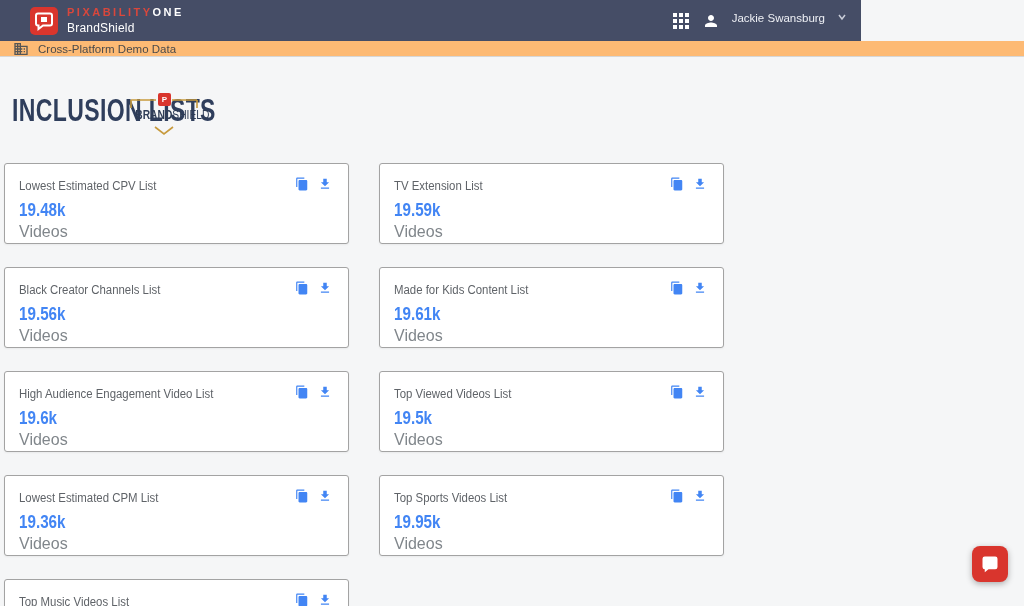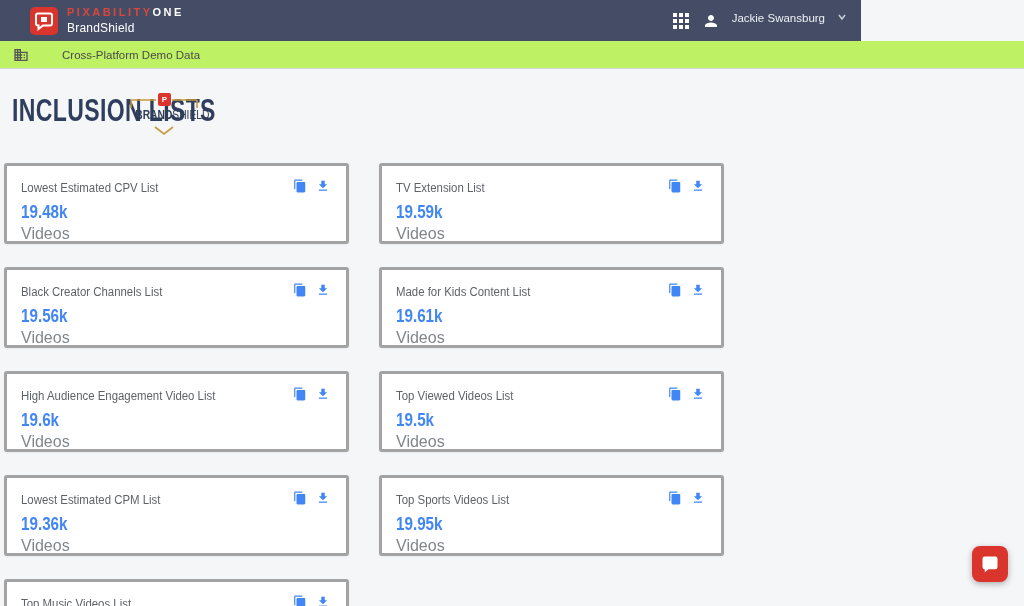--- a/index.html
+++ b/index.html
@@ -14,44 +14,44 @@
   .brand-line1 { font-size:11px; font-weight:bold; letter-spacing:2.5px; }
   .brand-product { color:#d9473c; }
   .brand-suite { color:#ffffff; }
   .brand-app { color:#ffffff; font-size:12px; margin-top:4px; letter-spacing:.2px; }
   .header-right { margin-left:auto; margin-right:14px; display:flex; align-items:flex-start; gap:12px; }
   .apps-icon, .person-icon { width:18px; height:18px; cursor:pointer; }
   .user-name { color:#eef0f5; font-size:11.5px; }
   .chev { width:10px; height:10px; }
 
   
-  .subheader { position:absolute; left:0; top:41px; width:1024px; height:28px;
-    background:#bef264; border-bottom:1px solid #d6d6d6;
-    display:flex; align-items:center;gap:24px; }
+  .subheader { position:absolute; left:0; top:41px; width:1024px; height:16px;
+    background:#fdba74; border-bottom:1px solid #d6d6d6;
+    display:flex; align-items:center; }
   .building-icon { width:16px; height:16px; margin-left:13px; }
   .breadcrumb-label { margin-left:9px; font-size:11.5px; color:#4a4a4a; }
 
   
   .page-title-wrap { position:absolute; left:12px; top:92px; display:flex; align-items:center; }
   .page-title { font-size:32px; font-weight:bold; color:#2f3e5c;
     transform:scaleX(.72); transform-origin:left top; white-space:nowrap; letter-spacing:.5px; }
   .bs-logo { position:absolute; left:117px; top:0px; width:70px; height:44px; }
   .bs-logo svg { position:absolute; left:0; top:0; }
   .bs-text { position:absolute; left:0; top:16px; width:70px; text-align:center;
     font-size:12.5px; color:#2e3c55; white-space:nowrap;
     transform:scaleX(.82); transform-origin:center top; }
   .bs-bold { font-weight:bold; } .bs-light { font-weight:normal; }
   .bs-mono { position:absolute; left:29px; top:1px; width:13px; height:13px; background:#d9352d;
     color:#fff; font-size:8px; font-weight:bold; text-align:center; line-height:13px; border-radius:2px; }
 
   
   .grid { position:absolute; left:4px; top:163px;
     display:grid; grid-template-columns:345px 345px; column-gap:30px; row-gap:23px; }
   .card { position:relative; width:345px; height:81px; background:#ffffff;
-    border:3px solid #a3a3a3; border-radius:3px; box-shadow:0 1px 2px rgba(0,0,0,.05); }
+    border:1px solid #a3a3a3; border-radius:3px; box-shadow:0 1px 2px rgba(0,0,0,.05); }
   .card-title { position:absolute; left:14px; top:15px; font-size:12px; color:#5f6368;
     white-space:nowrap; transform:scaleX(.95); transform-origin:left top; }
   .card-icons { position:absolute; right:16px; top:13px; display:flex; gap:9px; }
   .card-icons svg { width:14px; height:14px; cursor:pointer; }
   .card-value { position:absolute; left:14px; top:35px; font-size:19px; font-weight:bold;
     color:#4285f4; transform:scaleX(.8); transform-origin:left top; white-space:nowrap; }
   .card-unit { position:absolute; left:14px; top:59px; font-size:16px; color:#80868b; }
 
   
   .chat-btn { position:absolute; left:972px; top:546px; width:36px; height:36px;

